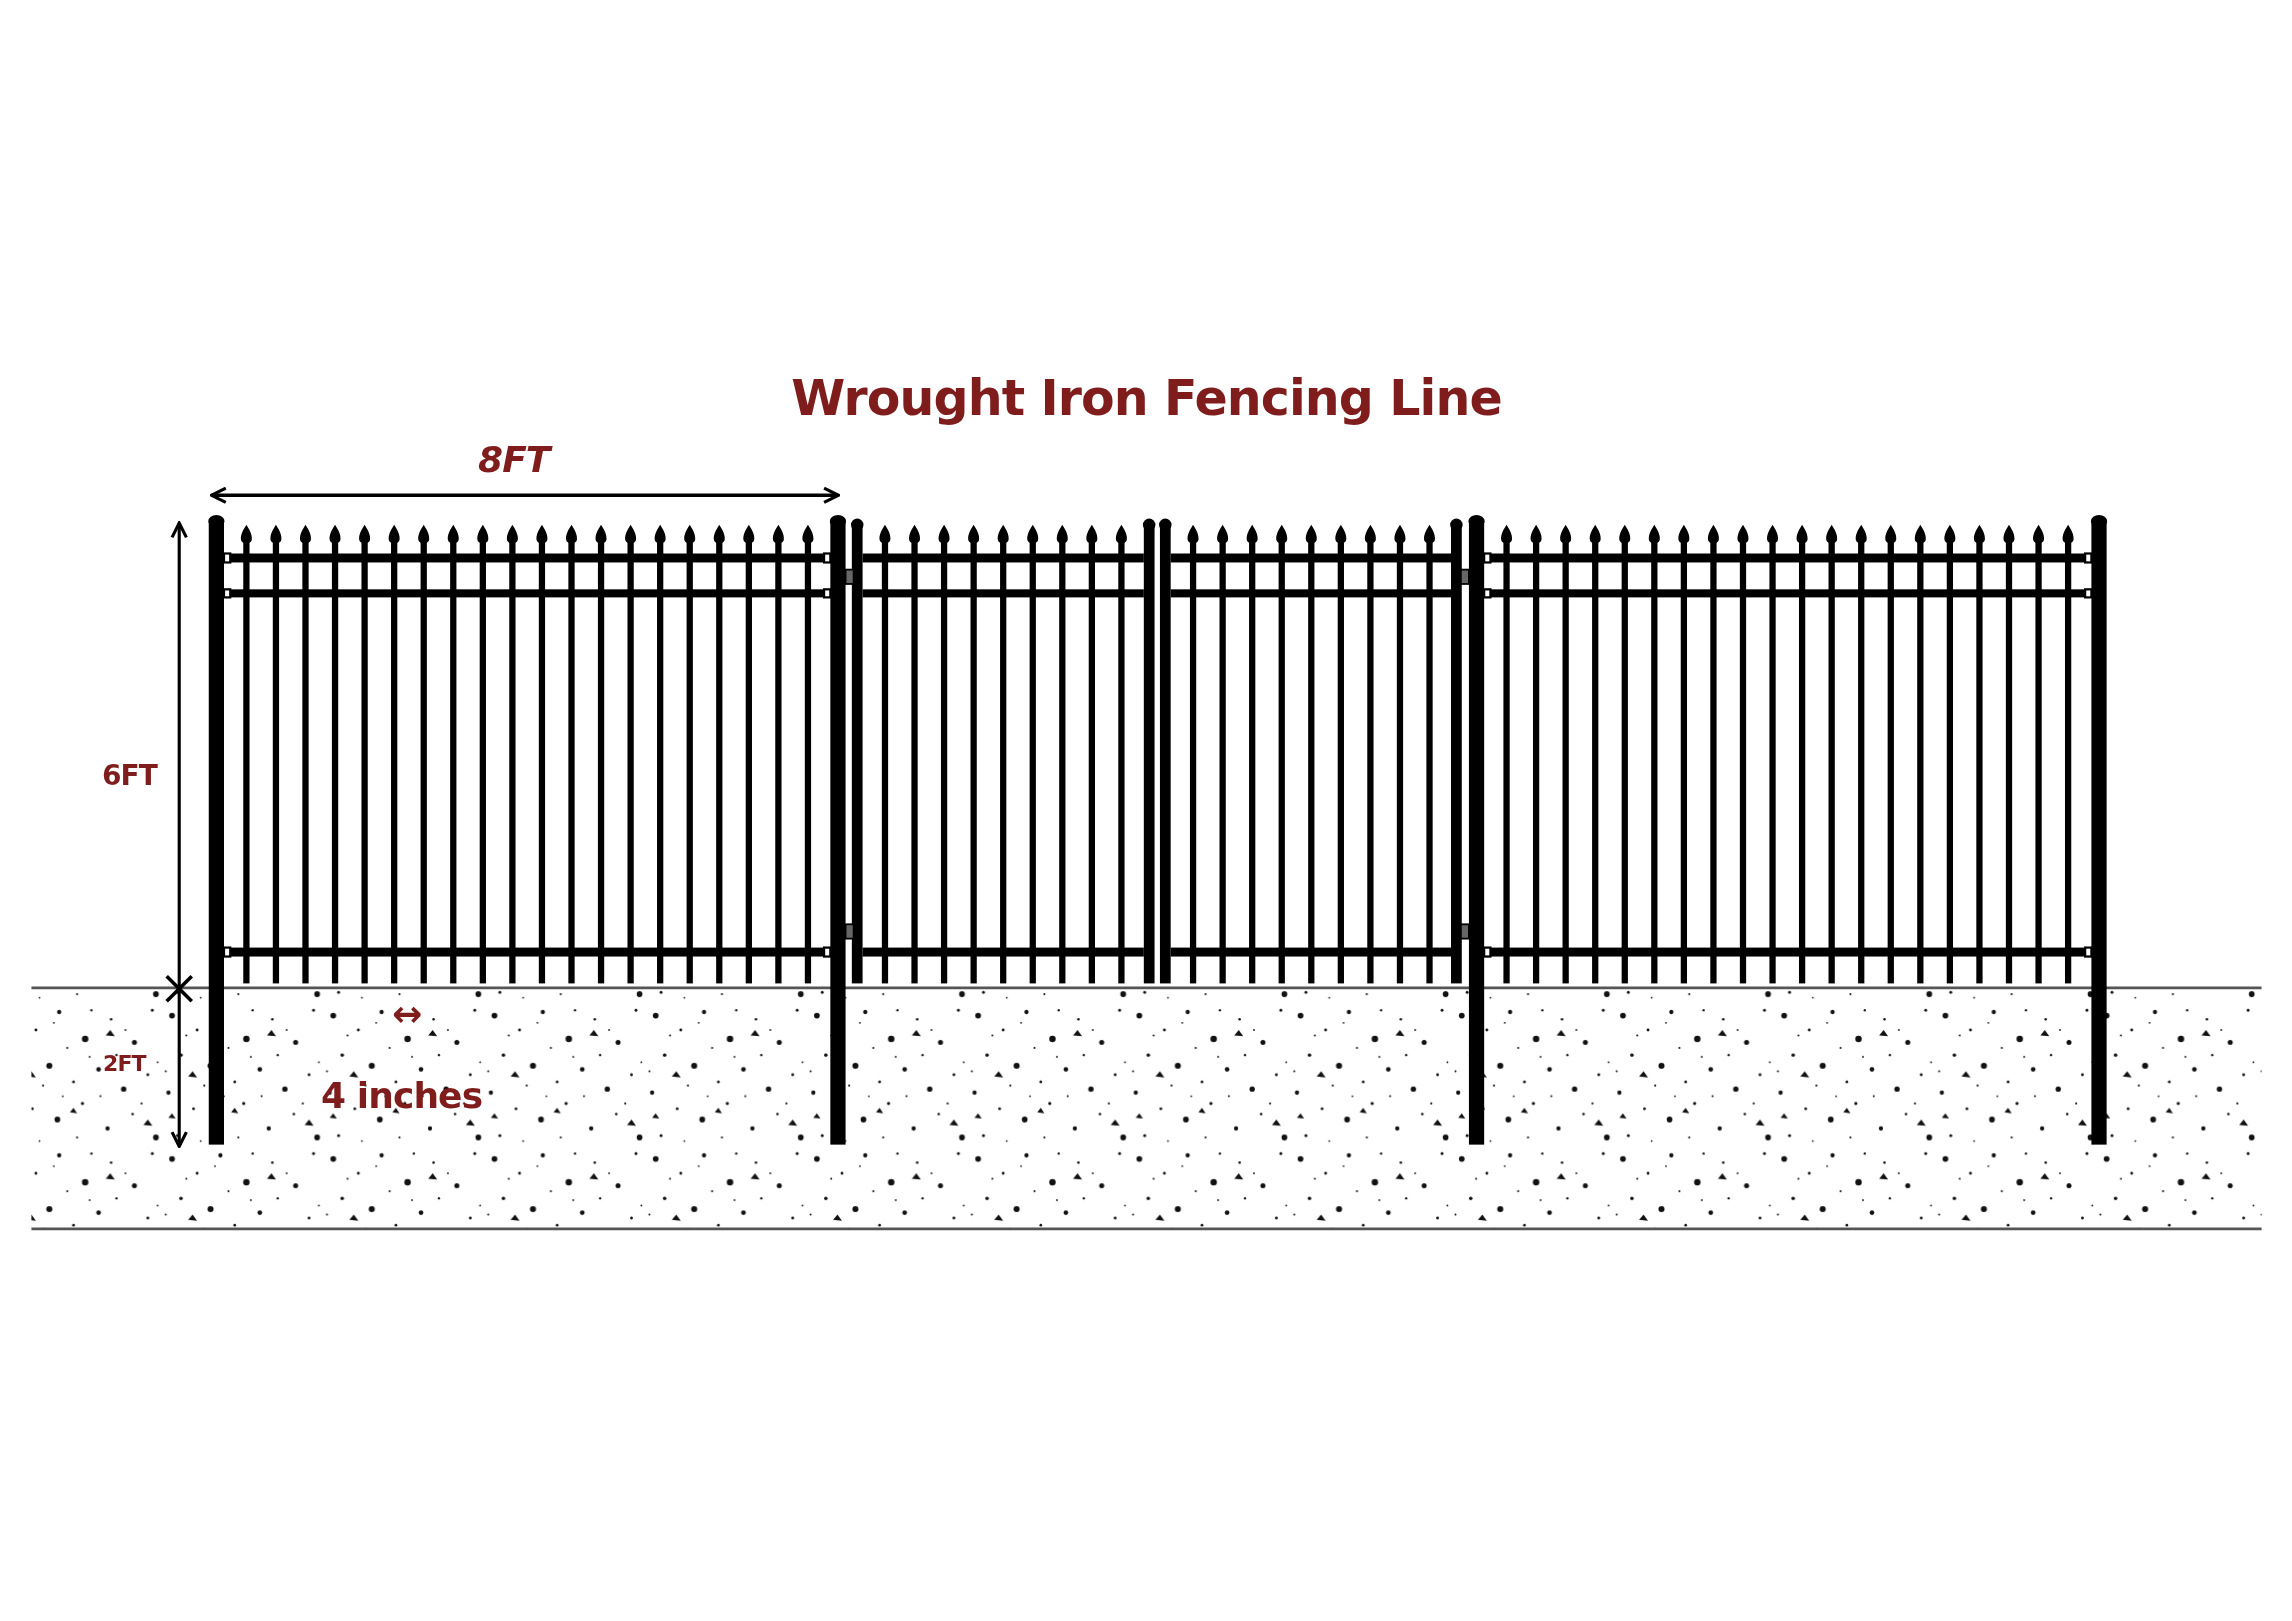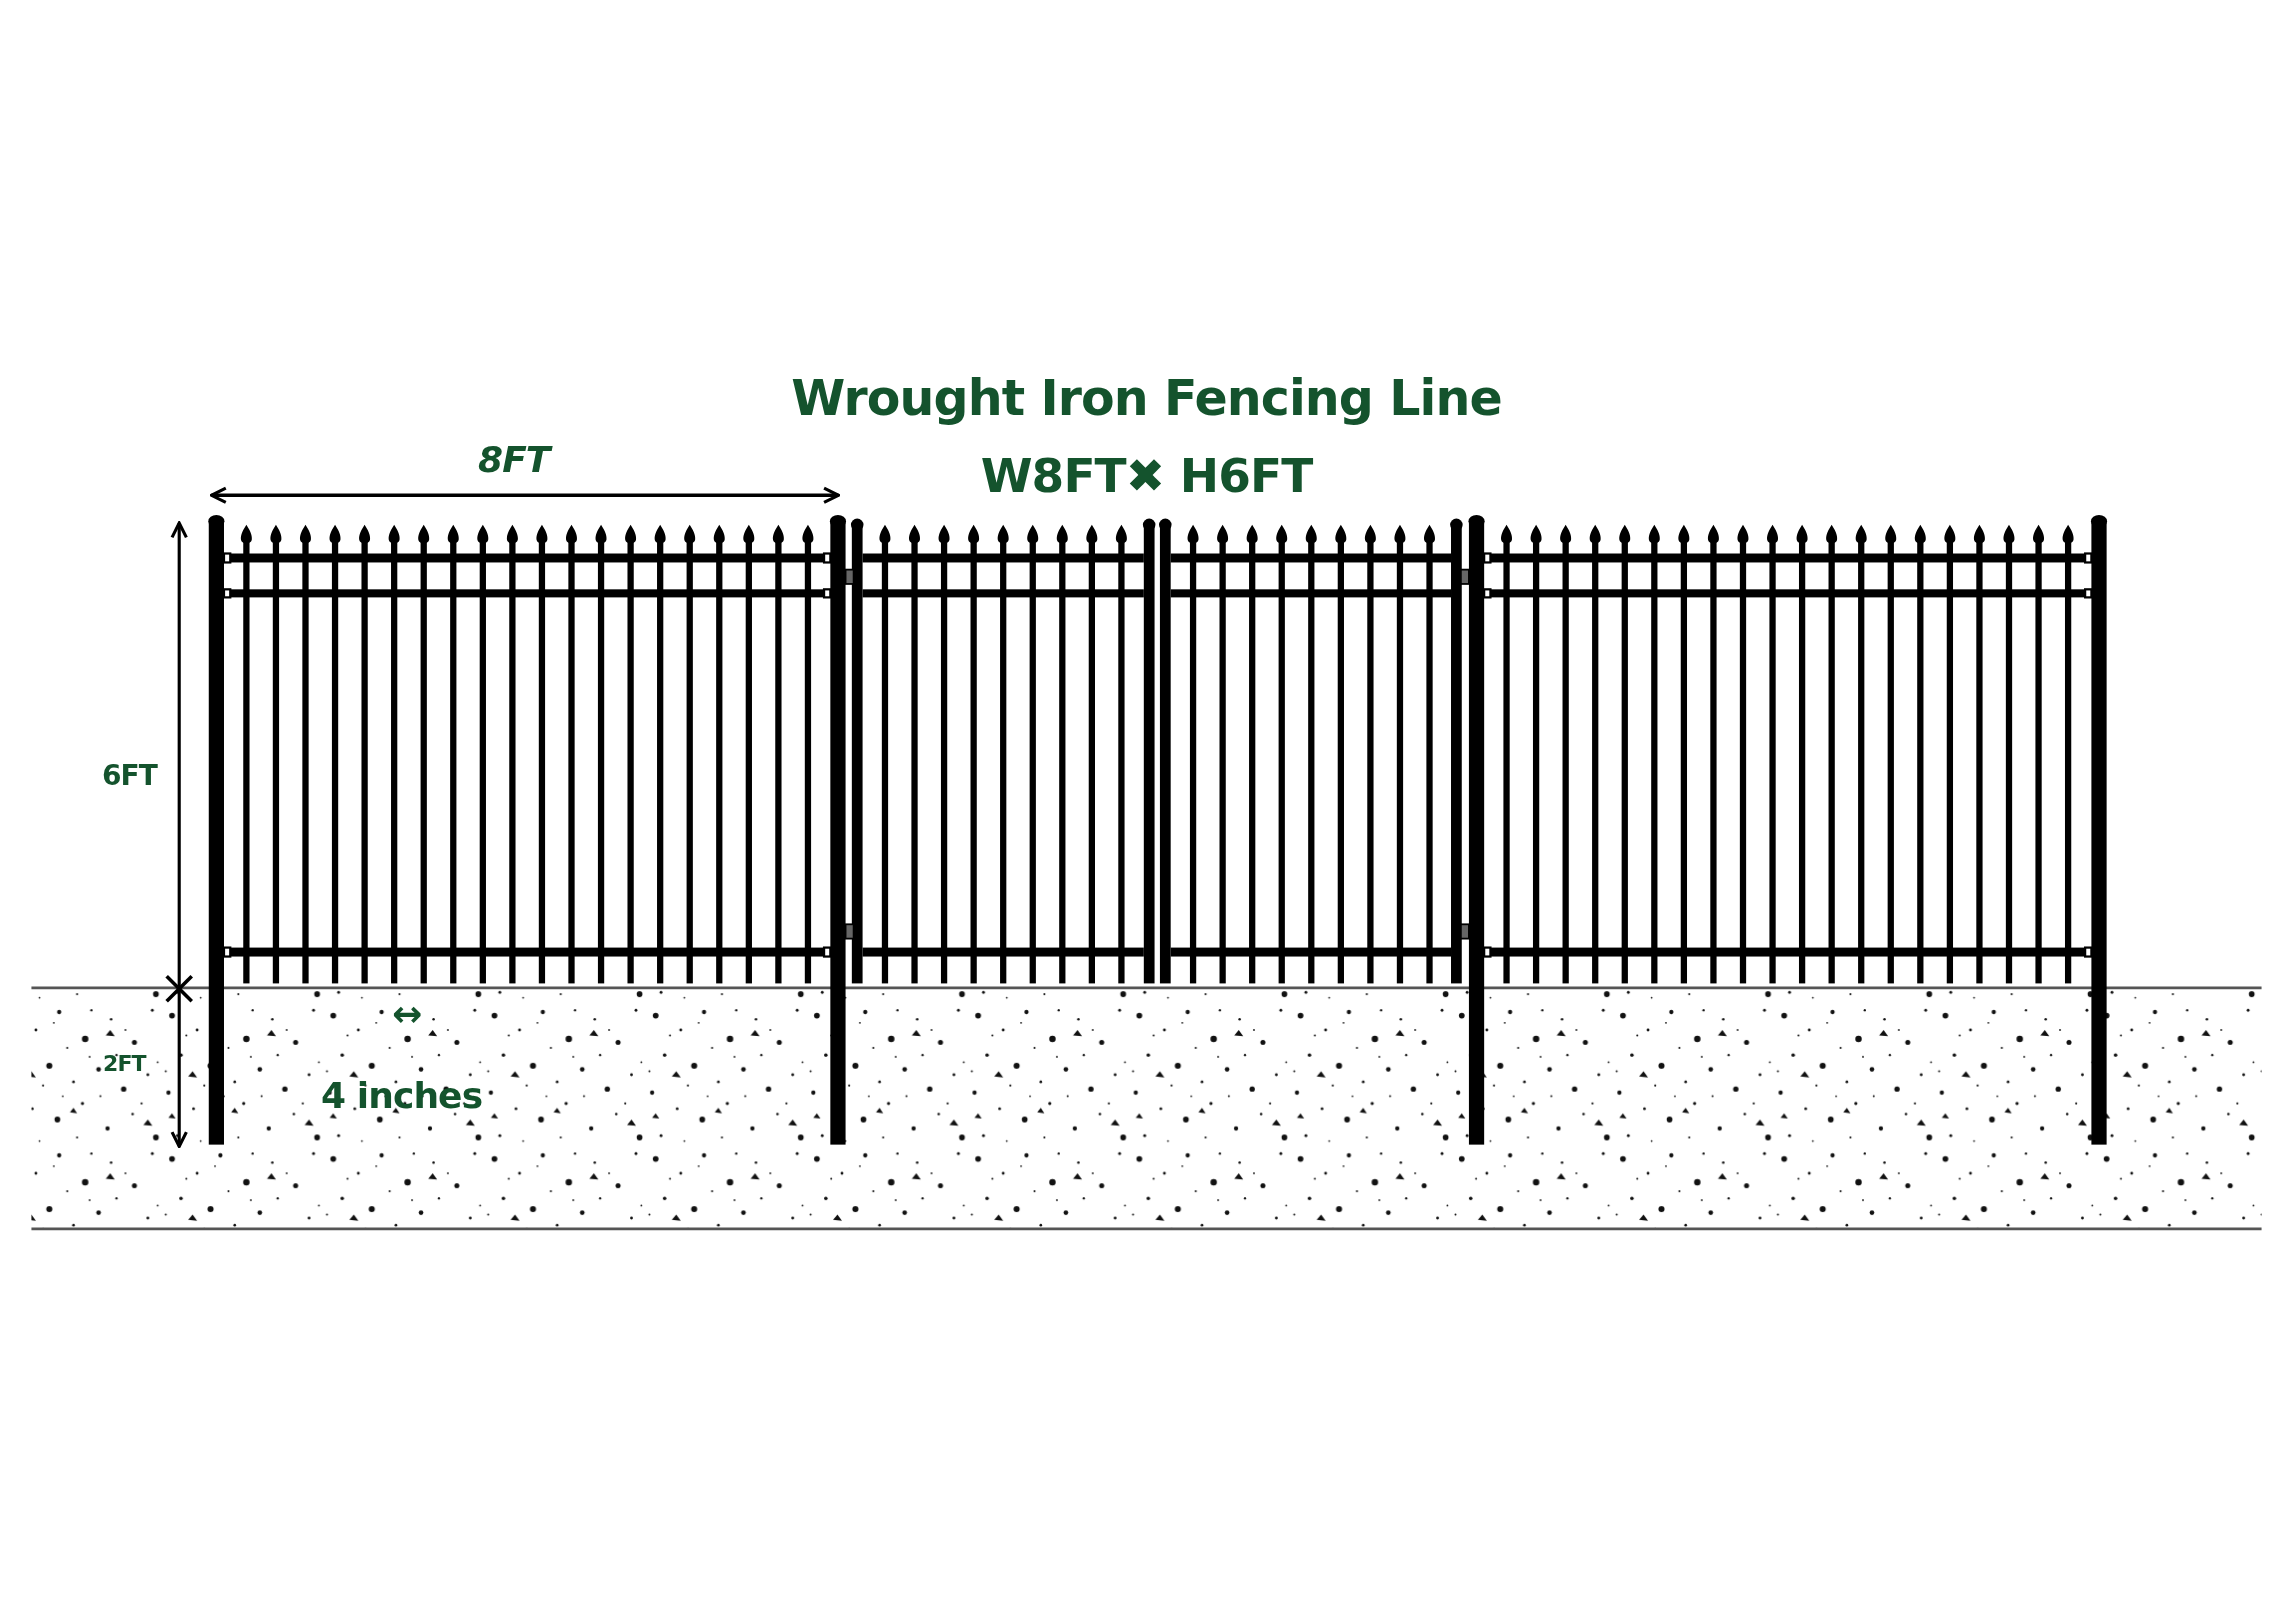--- a/index.html
+++ b/index.html
@@ -1,18 +1,18 @@
 <!DOCTYPE html>
 <html style="font-size:14.3px"><head>
 <meta charset="utf-8">
 <style>
   html, body { margin: 0; padding: 0; background: #ffffff; }
   body { width: 2293px; height: 1622px; position: relative; overflow: hidden; font-family: "DejaVu Sans", sans-serif; }
   #stage { position: absolute; left: 0; top: 0; width: 2293px; height: 1622px; }
-  .label { position: absolute; color: #14532d; font-weight: bold; font-family: "DejaVu Sans", sans-serif; white-space: nowrap; line-height: 1; }
+  .label { position: absolute; color: #7f1d1d; font-weight: bold; font-family: "DejaVu Sans", sans-serif; white-space: nowrap; line-height: 1; }
   #title { left: 0; width: 2293px; text-align: center; top: 374px; font-size: 49px; letter-spacing: -0.9px; }
   #subtitle { left: 0; width: 2293px; text-align: center; top: 452px; font-size: 47px; letter-spacing: -0.9px; }
   #dim-width-label { left: 478px; top: 442px; font-size: 36px; letter-spacing: -0.9px; font-style: italic; }
   #dim-height-label { left: 102px; top: 736px; font-size: 28px; letter-spacing: -0.9px; margin-top: 26px; }
   #dim-depth-label { left: 103px; top: 1053px; font-size: 22px; letter-spacing: -0.9px; }
   #dim-spacing-label { left: 321px; top: 1078px; font-size: 36px; letter-spacing: -0.9px; }
   #dim-spacing-arrow { left: 392px; top: 996px; font-size: 36px; font-weight: bold; }
 </style>
 </head>
 <body>
@@ -265,20 +265,19 @@
 
     <g stroke="#000" stroke-width="4">
       <line x1="186" y1="1090" x2="214" y2="1118"></line>
       <line x1="214" y1="1090" x2="186" y2="1118"></line>
     </g>
 
     <line x1="200" y1="1104" x2="200" y2="1280" stroke="#000" stroke-width="3.5" marker-end="url(#arrowhead)"></line>
   </svg>
 
   <div id="title" class="label">Wrought Iron Fencing Line</div>
-  <div id="subtitle" class="label">W8FT✖ H6FT</div>
   <div id="dim-width-label" class="label">8FT</div>
   <div id="dim-height-label" class="label">6FT</div>
   <div id="dim-depth-label" class="label">2FT</div>
   <div id="dim-spacing-arrow" class="label">↔</div>
   <div id="dim-spacing-label" class="label">4 inches</div>
 </div>
 
 
 </body></html>

